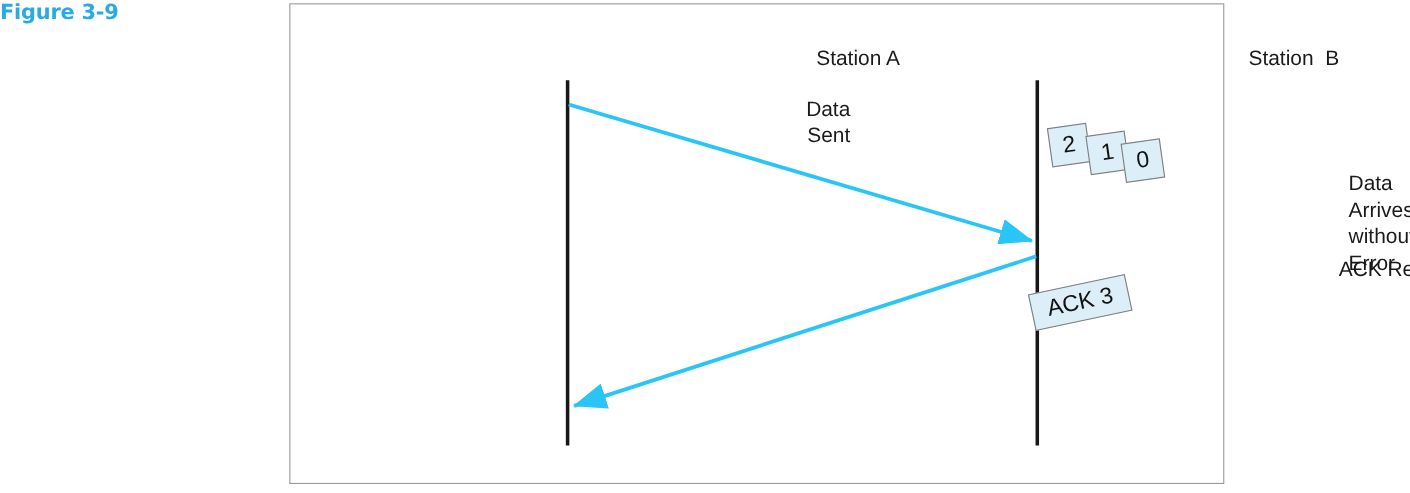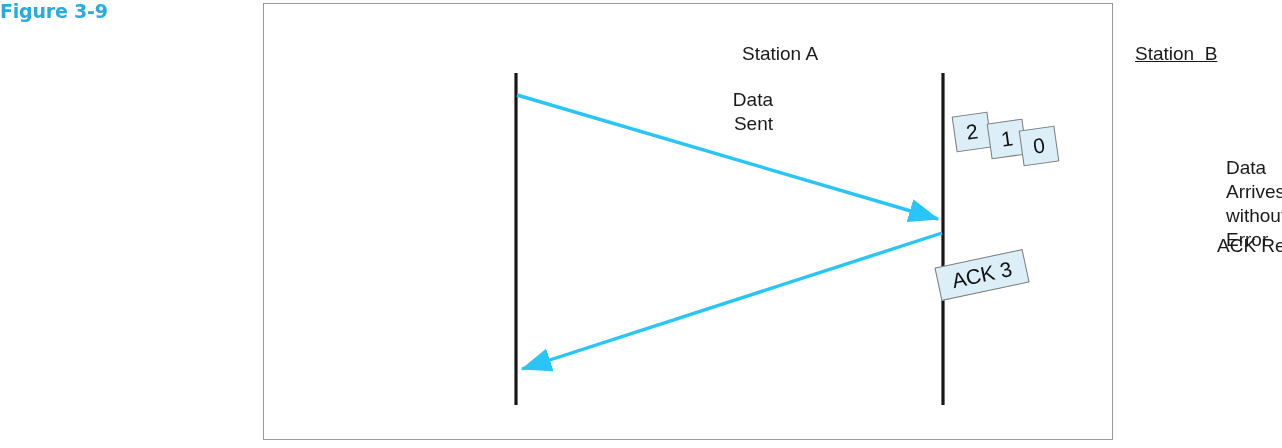--- a/index.html
+++ b/index.html
@@ -67,21 +67,21 @@
   
   .lbl {
     position: absolute;
     font-family: "Liberation Sans", sans-serif;
     font-size: 19px;
     line-height: 24px;
     color: #1a1a1a;
     white-space: pre;
   }
   #station-a-label { left: 478px; top: 38px; }
-  #station-b-label { left: 871px; top: 38px; text-decoration: underline; }
+  #station-b-label { left: 871px; top: 38px; }
 
   #data-sent-label {
     left: 447px;
     top: 84px;
     width: 62px;
     text-align: right;
     white-space: pre-line;
   }
 
   #data-arrives-label {

